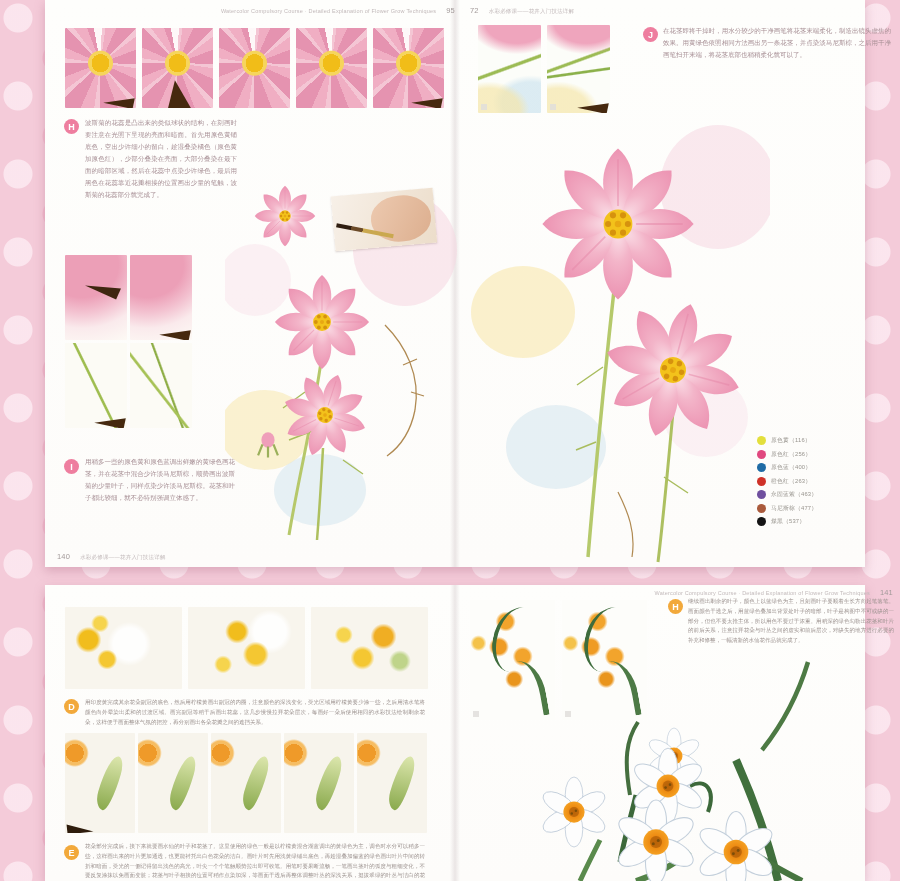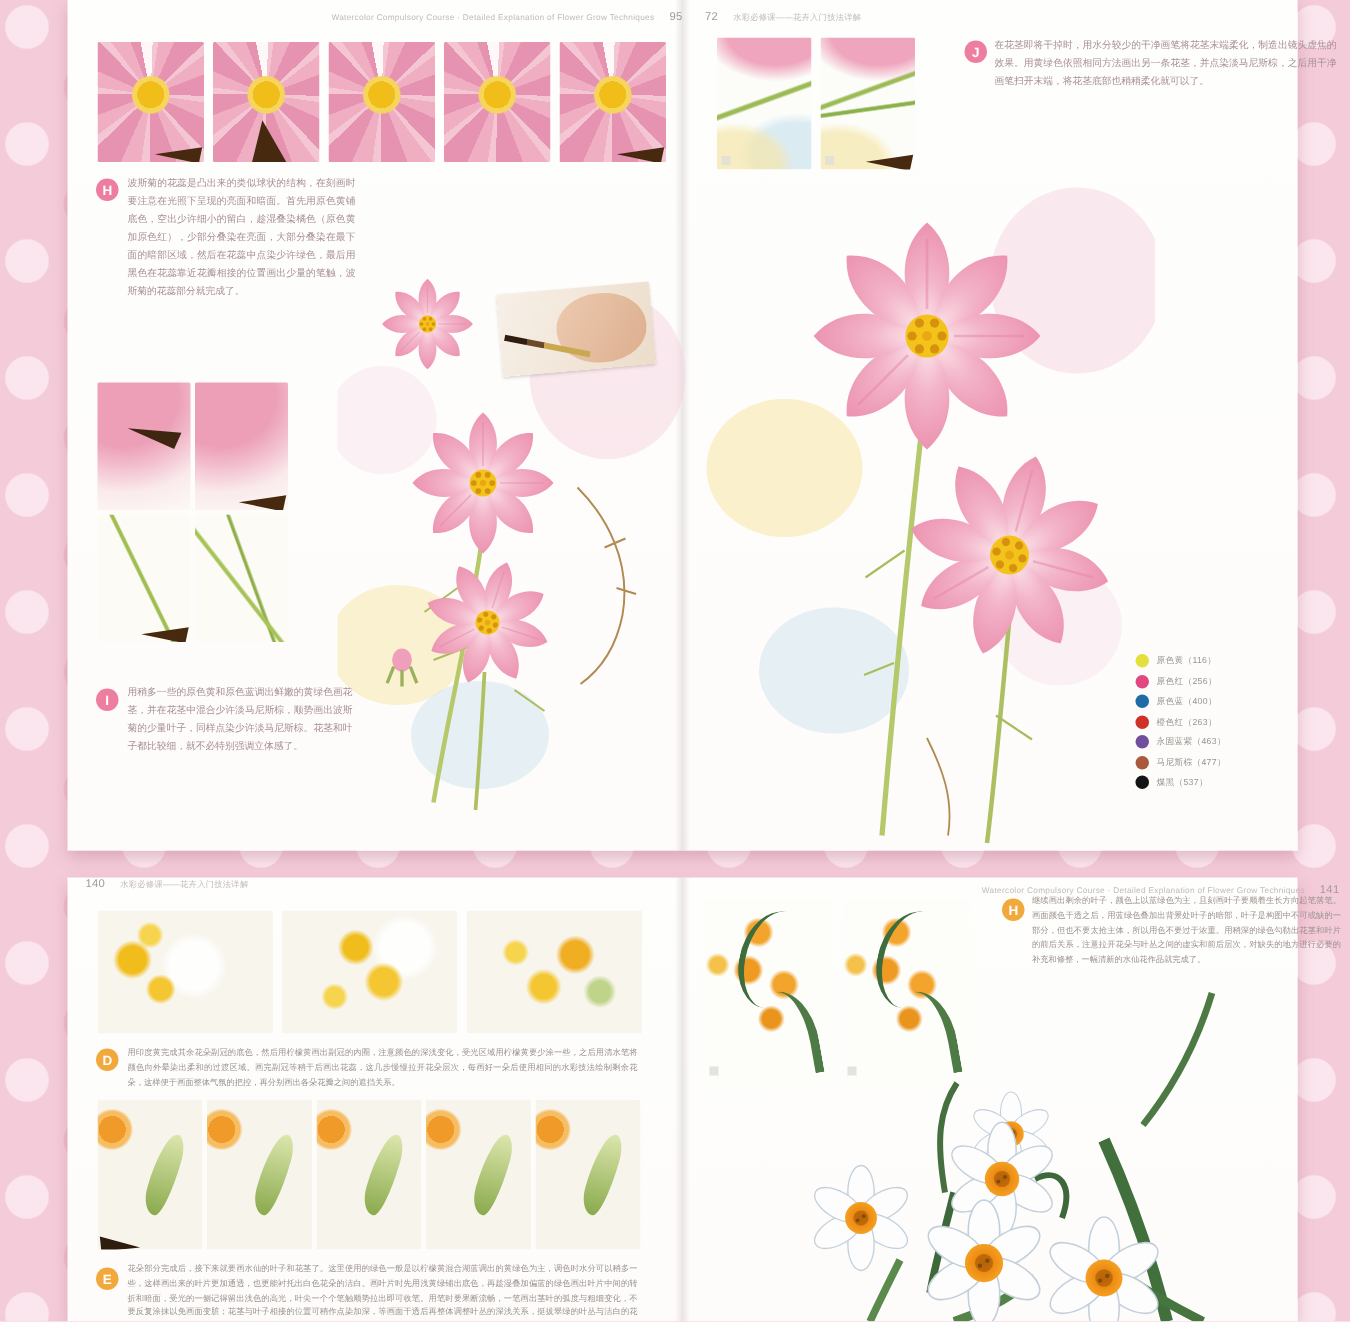--- a/index.html
+++ b/index.html
@@ -291,21 +291,21 @@
       </div>
     <div class="lrow">
         <span class="sw" style="background: rgb(20, 20, 20);"></span>
         <span class="lname">煤黑（537）</span>
       </div>
   </div>
 
   <section class="spread" style="top:585px;height:296px;"></section>
   <div class="seam" style="left:450px;top:585px;height:296px;"></div>
 
-  <div class="hdr" style="left:57px;top:584px;">
+  <div class="hdr" style="left:57px;top:552px;">
     <span class="pn">140</span>
     <span>水彩必修课——花卉入门技法详解</span>
   </div>
   <div class="hdr" style="left:590px;top:588px;width:303px;justify-content:flex-end;text-align:right;">
     <span>Watercolor Compulsory Course · Detailed Explanation of Flower Grow Techniques</span>
     <span class="pn">141</span>
   </div>
 
   <div class="photo ph-n ph-n1" style="left:65px;top:607px;width:117px;height:82px;"></div>
   <div class="photo ph-n ph-n2" style="left:188px;top:607px;width:117px;height:82px;"></div>

